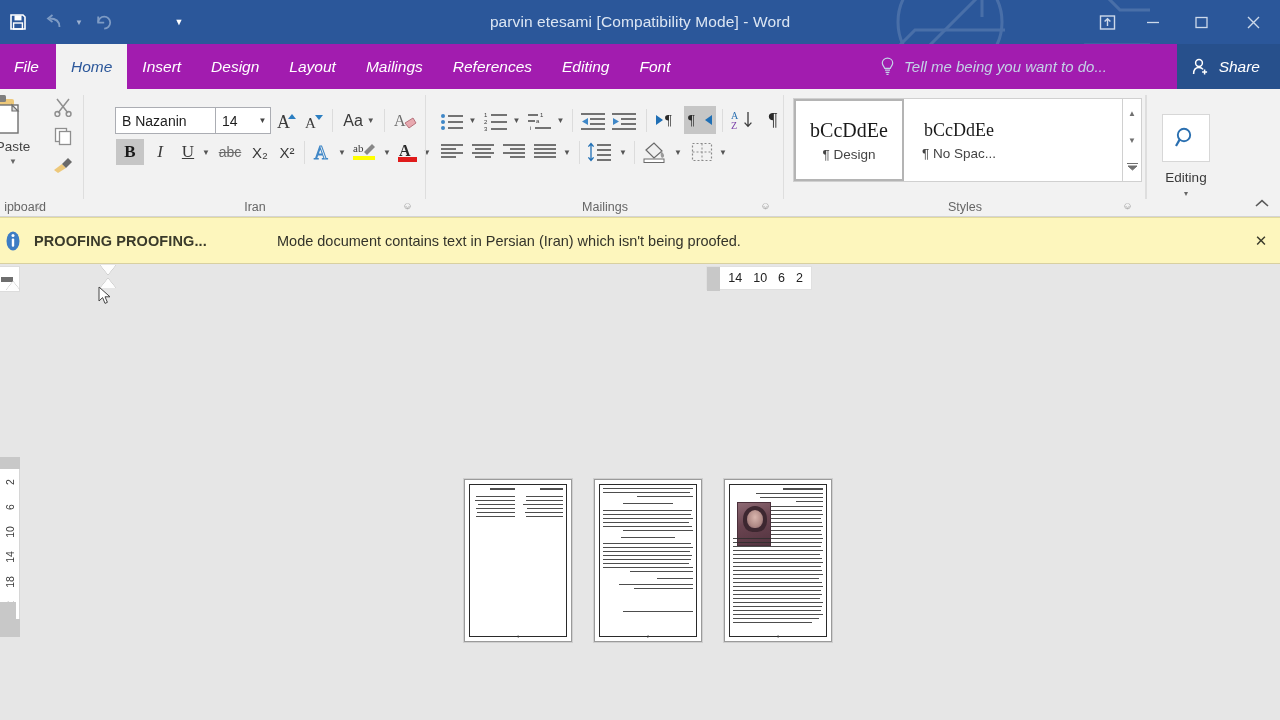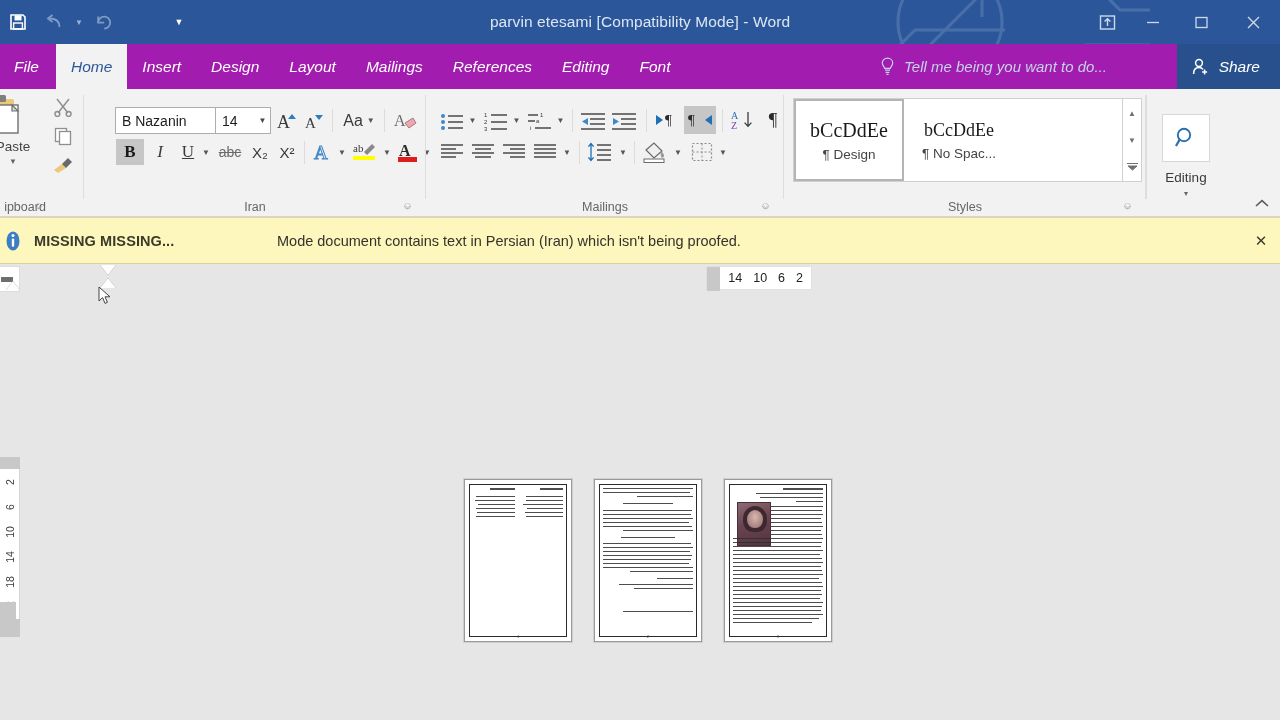--- a/index.html
+++ b/index.html
@@ -681,21 +681,21 @@
 </div>
 
 <div class="msgbar">
   <div class="msg-info">
     <svg width="20" height="20" viewBox="0 0 20 20">
       <ellipse cx="10" cy="10" rx="6.5" ry="9.5" fill="#3d7dc4"></ellipse>
       <circle cx="10" cy="4.6" r="1.5" fill="#ffffff"></circle>
       <rect x="8.8" y="7.4" width="2.4" height="8.4" rx="1" fill="#ffffff"></rect>
     </svg>
   </div>
-  <div class="msg-title">MISSING MISSING...</div>
+  <div class="msg-title">PROOFING PROOFING...</div>
   <div class="msg-text">Mode document contains text in Persian (Iran) which isn't being proofed.</div>
   <div class="msg-close">✕</div>
 </div>
 
 <div class="workarea">
 
   <div class="left-stub">
       <i></i>
     </div>
 

